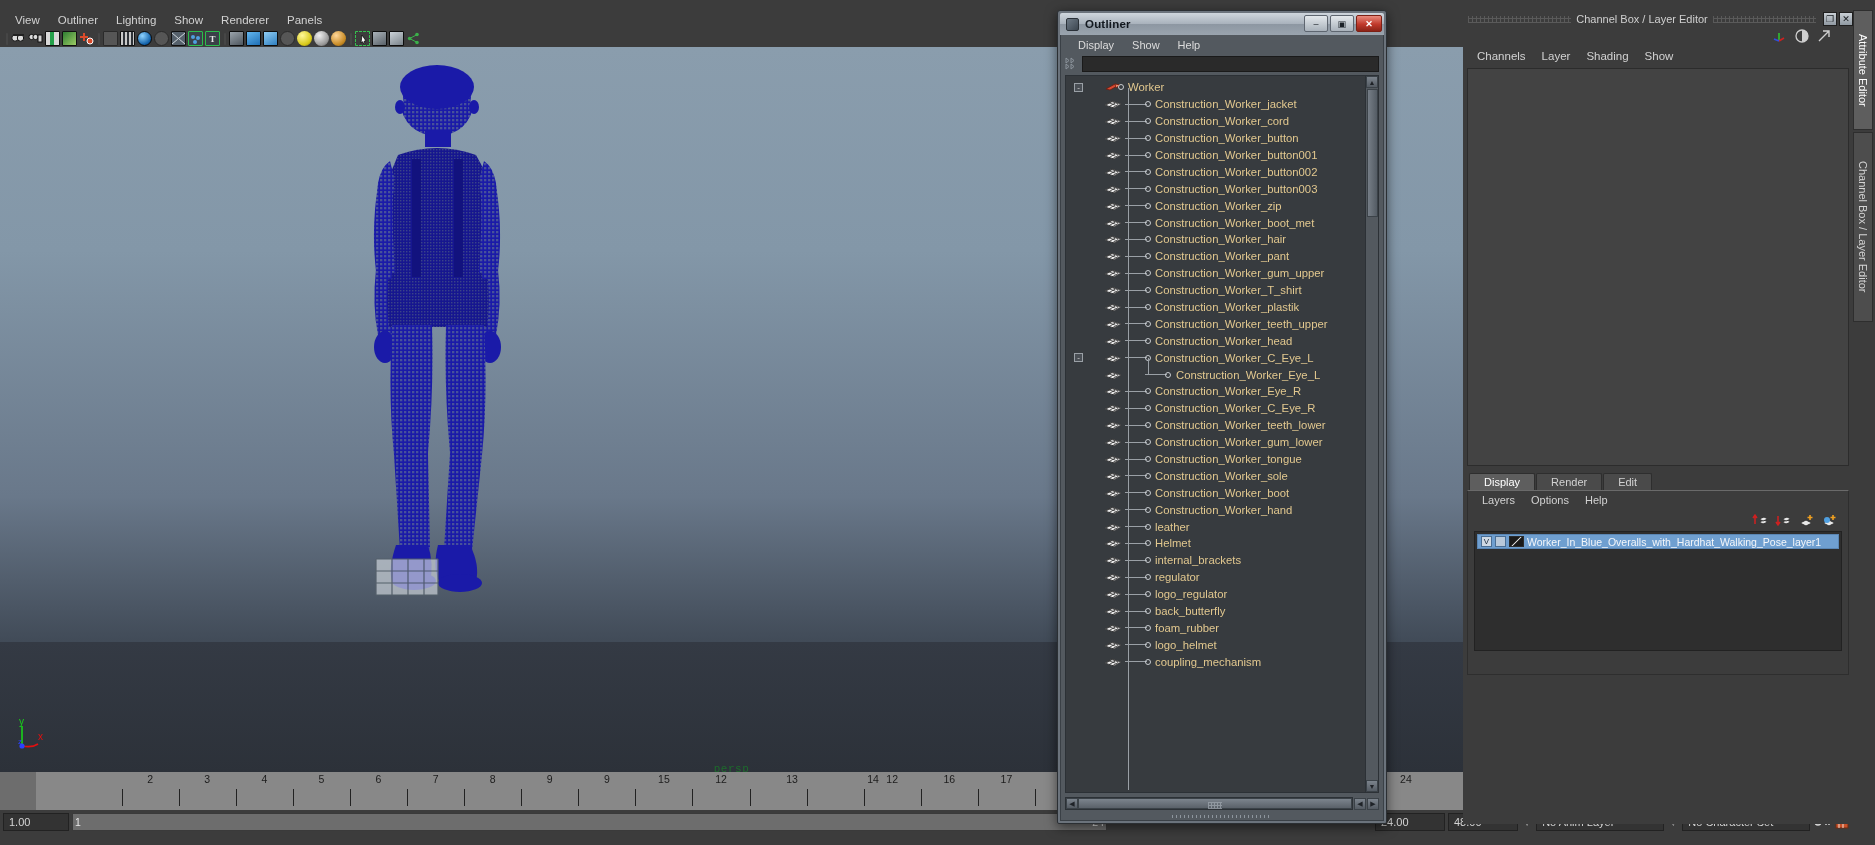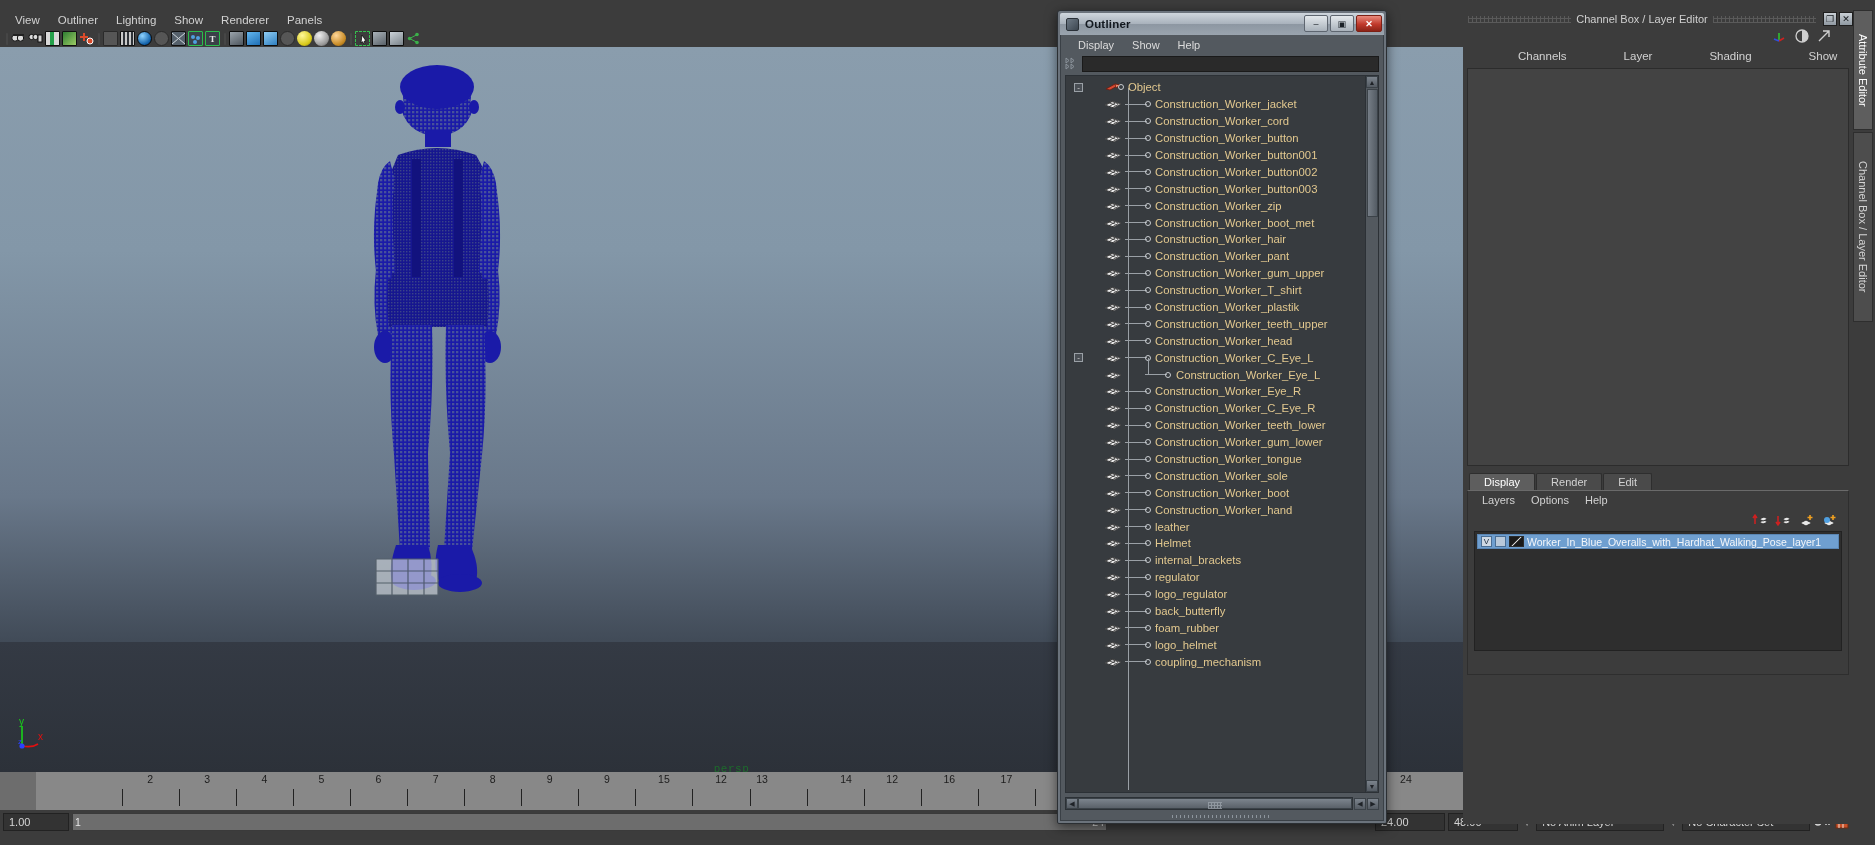--- a/index.html
+++ b/index.html
@@ -231,21 +231,21 @@
     background:linear-gradient(to bottom,#c9cfd5,#9099a2);
     display:flex;align-items:center;justify-content:center;
     font-size:9px;color:#15191d;}
   .rp-iconrow{
     height:18px; display:flex; align-items:center; justify-content:flex-end;
     padding-right:22px; gap:8px;
   }
   .rp-menu{
     height:20px; display:flex; align-items:center; padding-left:6px;
   }
-  .rp-menu .mi{ padding:1px 8px; font-size:11.5px; color:#d2d2d2;margin-left:41px;}
+  .rp-menu .mi{ padding:1px 8px; font-size:11.5px; color:#d2d2d2;}
   .channelbox{
     margin:2px 4px 0 4px; height:398px; background:#434343;
     border:1px solid #2c2c2c;
   }
   .layer-tabs{
     display:flex; align-items:flex-end; margin:6px 4px 0 6px; height:18px; gap:1px;
   }
   .ltab{
     padding:2px 14px 2px 14px; font-size:11px; color:#d2d2d2;
     background:#4a4a4a; border:1px solid #2e2e2e; border-bottom:none;
@@ -500,23 +500,23 @@
         <div class="tl-num" style="left:492.6px">8</div>
         <div class="tl-tick" style="left:521.2px"></div>
         <div class="tl-num" style="left:549.7px">9</div>
         <div class="tl-tick" style="left:578.3px"></div>
         <div class="tl-num" style="left:606.8px">9</div>
         <div class="tl-tick" style="left:635.3px"></div>
         <div class="tl-num" style="left:663.9px">15</div>
         <div class="tl-tick" style="left:692.4px"></div>
         <div class="tl-num" style="left:721.0px">12</div>
         <div class="tl-tick" style="left:749.5px"></div>
-        <div class="tl-num" style="left:762px">13</div>
+        <div class="tl-num" style="left:792px">13</div>
         <div class="tl-tick" style="left:806.6px"></div>
-        <div class="tl-num" style="left:846px">14</div>
+        <div class="tl-num" style="left:873px">14</div>
         <div class="tl-tick" style="left:863.7px"></div>
         <div class="tl-num" style="left:892.2px">12</div>
         <div class="tl-tick" style="left:920.7px"></div>
         <div class="tl-num" style="left:949.3px">16</div>
         <div class="tl-tick" style="left:977.8px"></div>
         <div class="tl-num" style="left:1006.4px">17</div>
         <div class="tl-tick" style="left:1034.9px"></div>
         <div class="tl-num" style="left:1063.4px">18</div>
         <div class="tl-tick" style="left:1092.0px"></div>
         <div class="tl-num" style="left:1120.5px">19</div>
@@ -734,21 +734,21 @@
       <div class="ol-tree-wrap">
         <div class="ol-tree" id="ol-tree">
             <div class="vline"></div>
             <div class="trow root">
               <span class="expander" style="left:8px">-</span>
               <span class="meshicon"><svg width="18" height="12" viewBox="0 0 18 12">
                   <path d="M2 8l9-5 4 1-9 5z" fill="#d84a32" stroke="#6a1d10" stroke-width=".8"></path>
                   <path d="M11 3l5 1-4 3z" fill="#f08a6c" stroke="#6a1d10" stroke-width=".8"></path>
                 </svg></span>
               <span class="dot"></span>
-              <span class="lbl">Object</span>
+              <span class="lbl">Worker</span>
             </div>
             <div class="trow">
               <span class="meshicon"><svg width="18" height="12" viewBox="0 0 18 12">
                   <path d="M1 7l7-4 9 3-7 4z" fill="#f2f2f2" stroke="#3a3a3a" stroke-width=".8"></path>
                   <path d="M2 7l6-3.4M5 8.6l6-3.4M8 10l6-3.4M4.5 4.6l7 2.6M7.5 3.4l7 2.6" stroke="#2b2b2b" stroke-width=".8"></path>
                 </svg></span>
               <span class="connector"></span>
               <span class="dot"></span>
               <span class="lbl">Construction_Worker_jacket</span>
             </div>

